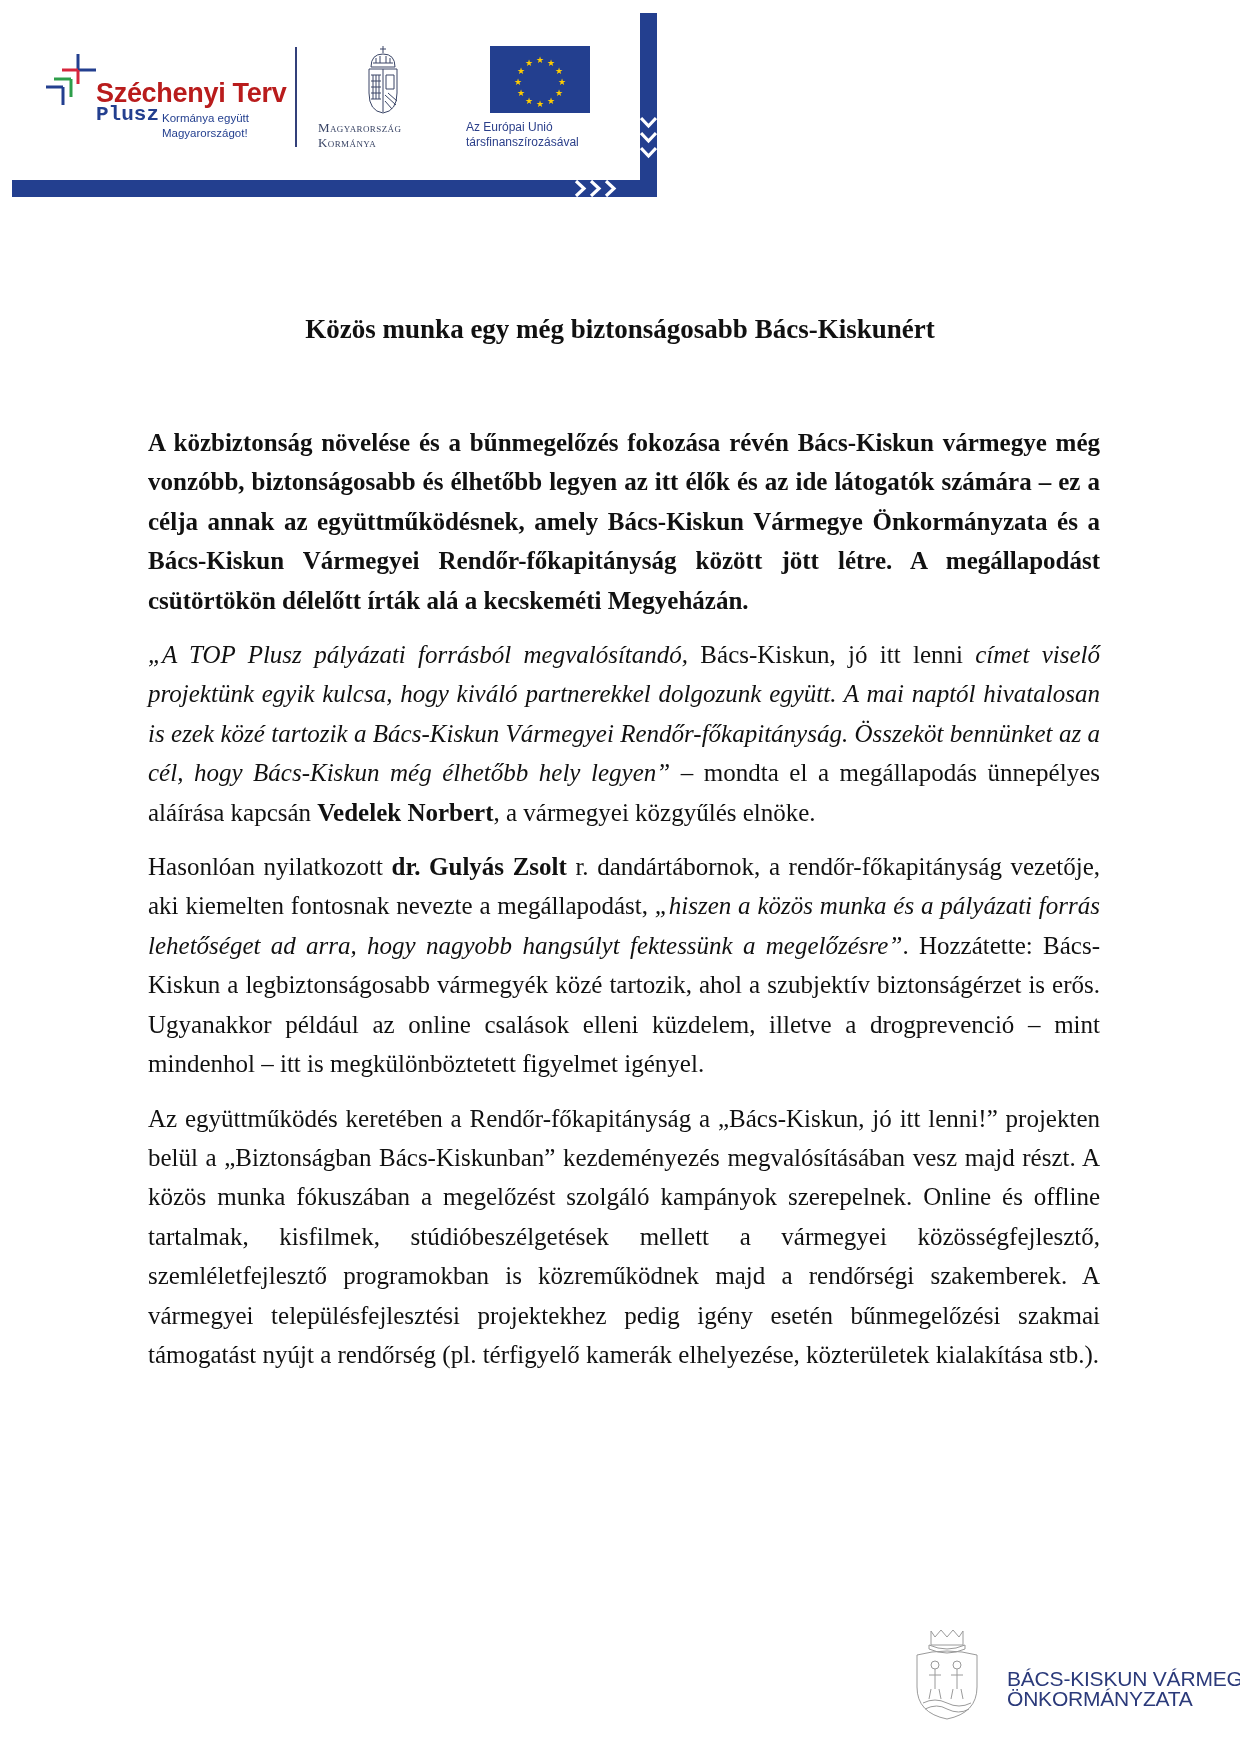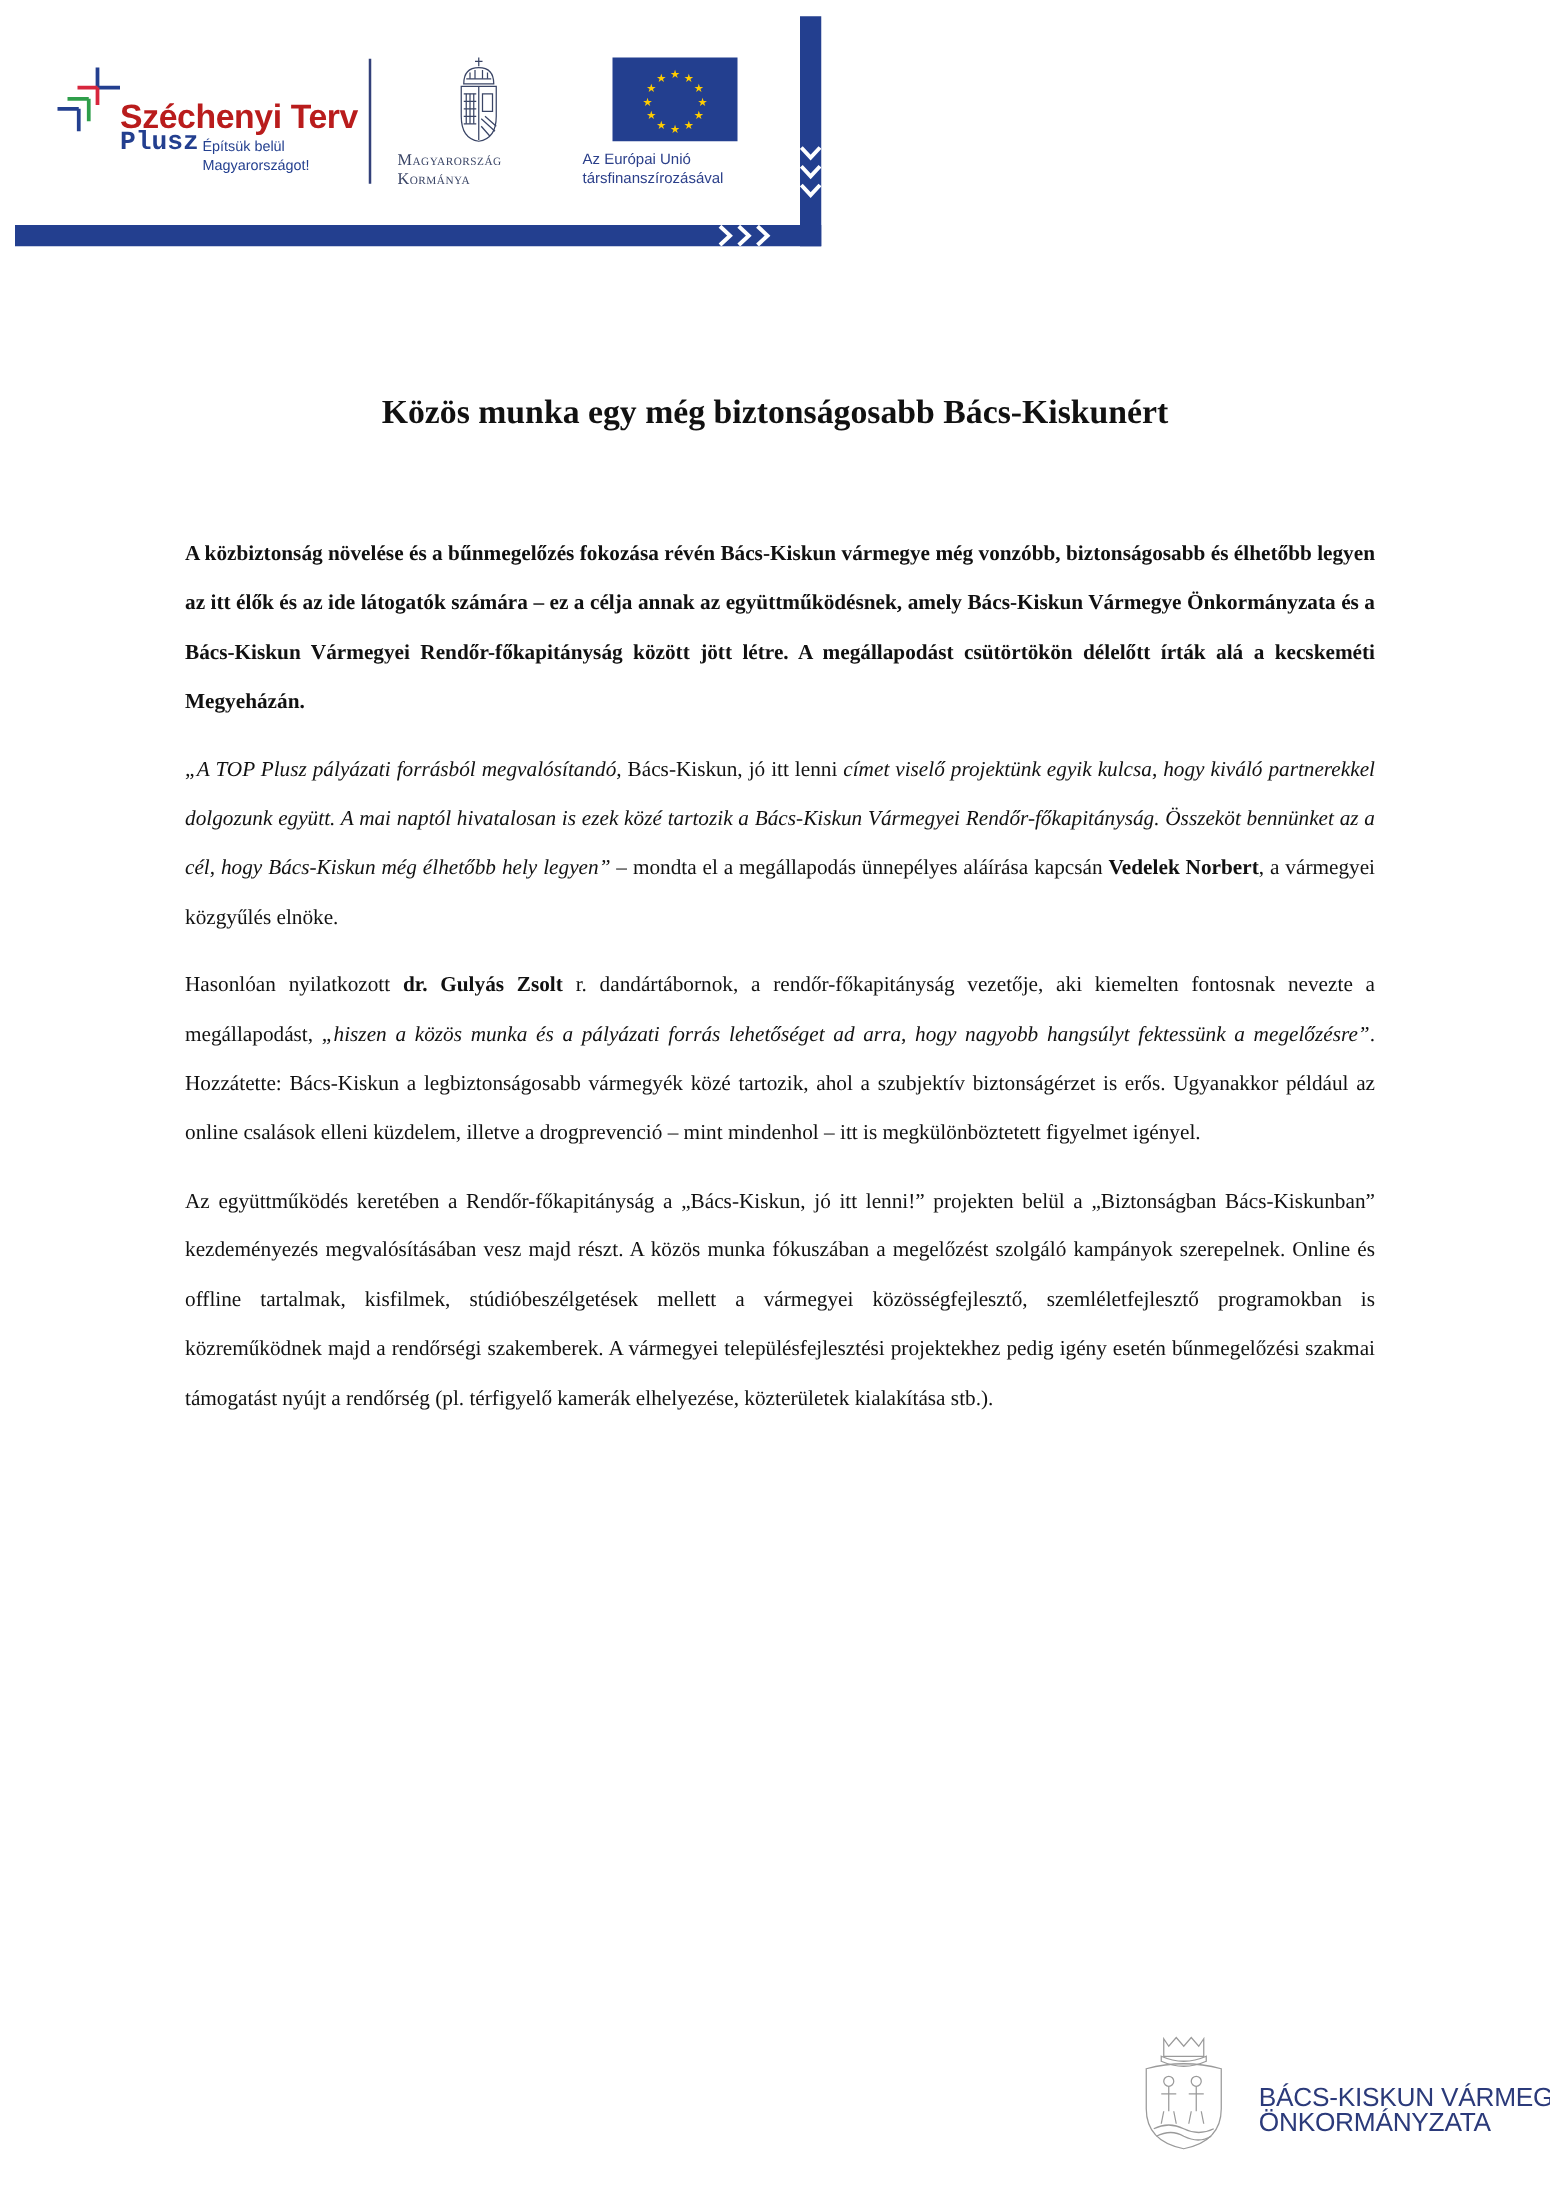--- a/index.html
+++ b/index.html
@@ -26,21 +26,21 @@
   .eu-text { position: absolute; left: 466px; top: 120px; width: 148px; 
              font-family: "Liberation Sans", "DejaVu Sans", sans-serif; font-size: 12px; line-height: 15px;
              color: #2b3f8a; white-space: nowrap; }
 
   
   .doc-title { position: absolute; left: 0; width: 1240px; top: 314px; text-align: center;
                font-weight: bold; font-size: 27px; line-height: 30px; color: #111; }
 
   
   .body { position: absolute; left: 148px; width: 952px; top: 423px;
-          font-size: 17px; line-height: 39.4px; text-align: justify; }
+          font-size: 25px; line-height: 39.4px; text-align: justify; }
   .body p { margin: 0 0 15px 0; }
   .lead { font-weight: bold; }
   em { font-style: italic; }
   strong { font-weight: bold; }
 
   
   .foot-crest { position: absolute; left: 913px; top: 1627px; width: 68px; height: 94px; }
   .foot-text { position: absolute; left: 1007px; top: 1669px; font-family: "Liberation Sans", "DejaVu Sans", sans-serif;
                font-size: 21px; line-height: 20px; color: #2b3a7a; letter-spacing: -0.2px; white-space: nowrap; }
 </style>
@@ -70,21 +70,21 @@
       <line x1="18" y1="17" x2="34" y2="17" stroke="#d7263d" stroke-width="3"></line>
       <line x1="34" y1="17" x2="34" y2="31" stroke="#d7263d" stroke-width="3"></line>
       <line x1="10" y1="26" x2="27" y2="26" stroke="#2e9e4a" stroke-width="3"></line>
       <line x1="27" y1="26" x2="27" y2="44" stroke="#2e9e4a" stroke-width="3"></line>
       <line x1="2" y1="34" x2="19" y2="34" stroke="#233f8f" stroke-width="3"></line>
       <line x1="19" y1="34" x2="19" y2="52" stroke="#233f8f" stroke-width="3"></line>
     </svg>
     <div class="stp-title">Széchenyi Terv</div>
     <div class="stp-plusz">Plusz</div>
     <div class="stp-tag">
-      <div>Építsük belül</div>
+      <div>Kormánya együtt</div>
       <div>Magyarországot!</div>
     </div>
   </div>
 
   <div class="divider"></div>
 
   <div>
     <svg class="abs" style="left:366px;top:45px;" width="34" height="70" viewBox="0 0 34 70">
       <g fill="none" stroke="#3a4566" stroke-width="1">
         <line x1="17" y1="1" x2="17" y2="8"></line>

